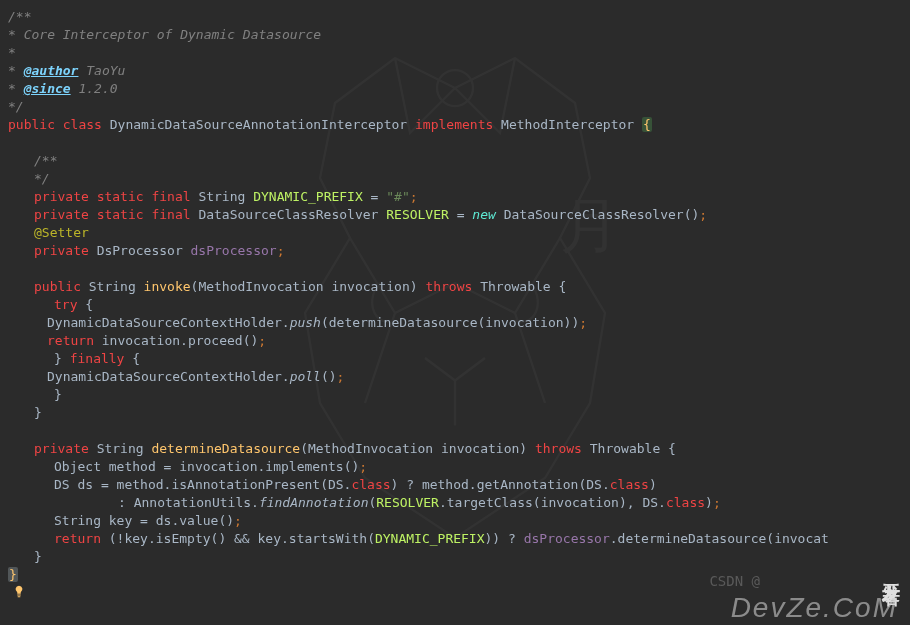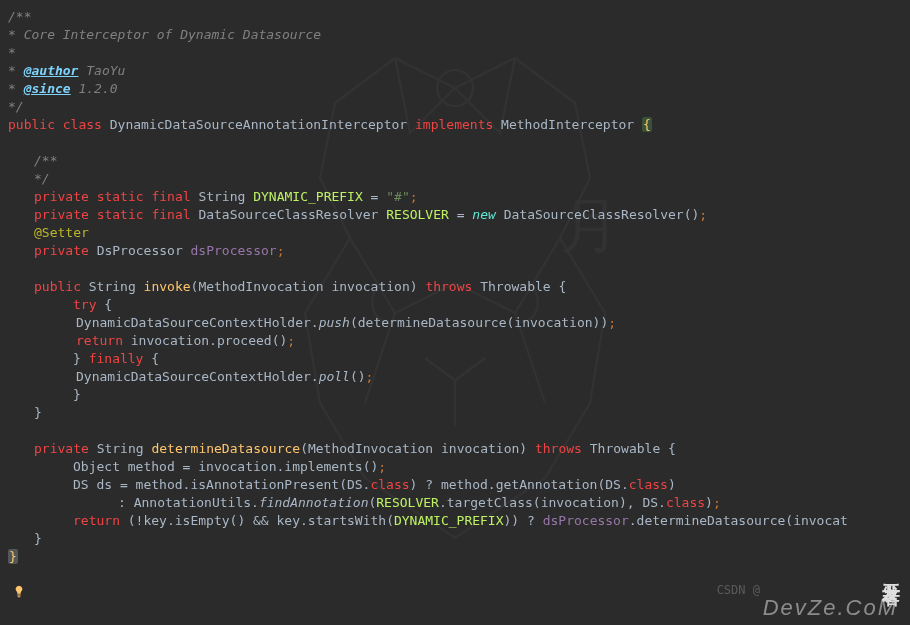--- a/index.html
+++ b/index.html
@@ -25,22 +25,22 @@
 }
 .bg-fox svg { width: 600px; height: 600px; }
 .code-area {
   position: relative;
   z-index: 1;
   padding: 8px 0 8px 4px;
   white-space: nowrap;
 }
 .line { padding-left: 4px; height: 18px; }
 .ind1 { margin-left: 26px; }
-.ind2 { margin-left: 65px; }
-.ind3 { margin-left: 68px; }
+.ind2 { margin-left: 46px; }
+.ind3 { margin-left: 39px; }
 .ind4 { margin-left: 110px; }
 .comment { color: #808080; font-style: italic; }
 .doc-tag { color: #7dd3fc; font-style: italic; font-weight: bold; text-decoration: underline; }
 .doc-author { color: #808080; font-style: italic; }
 .keyword { color: #ef4444; }
 .type { color: #a9b7c6; }
 .methodDef { color: #ffc66d; }
 .methodCall { color: #a9b7c6; }
 .methodCallItalic { color: #a9b7c6; font-style: italic; }
 .field { color: #9876aa; }
@@ -51,33 +51,33 @@
 .anno { color: #bbb529; }
 .constant { color: #bef264; }
 .newkw { color: #5eead4; font-style: italic; }
 .highlighted-brace { background: #375238; color: #ffc66d; border-radius: 2px; padding: 0 1px;}
 .cursor-brack { background: #515658; }
 .watermark-bottom {
   position: absolute;
   bottom: 8px;
   right: 12px;
   color: #cccccc;
-  font-size: 22px;
+  font-size: 28px;
   font-style: italic;
   opacity: 0.6;
   z-index: 2;
   font-family: 'Arial', sans-serif;
   letter-spacing: 2px;
 }
 .watermark-csdn {
   position: absolute;
-  bottom: 26px;
+  bottom: 35px;
   right: 150px;
   color: #888;
-  font-size: 12px;
+  font-size: 14px;
   opacity: 0.5;
   z-index: 2;
 }
 .bulb-icon {
   position: absolute;
   left: 12px;
   bottom: 22px;
   z-index: 3;
 }
 .logo-vert {
@@ -146,20 +146,21 @@
 <div class="line">&nbsp;</div>
 
 <div class="line ind1"><span class="keyword">private </span><span class="type">String </span><span class="methodDef">determineDatasource</span><span class="paren">(</span><span class="type">MethodInvocation </span><span class="type">invocation</span><span class="paren">) </span><span class="keyword">throws </span><span class="type">Throwable </span><span class="brace">{</span></div>
 
 <div class="line ind2"><span class="type">Object </span><span class="type">method = invocation.</span><span class="methodCall">implements</span><span class="paren">()</span><span class="semi">;</span></div>
 
 <div class="line ind2"><span class="type">DS </span><span class="type">ds = method.</span><span class="methodCall">isAnnotationPresent</span><span class="paren">(</span><span class="type">DS</span><span class="type">.</span><span class="keyword">class</span><span class="paren">) </span><span class="type">? method.</span><span class="methodCall">getAnnotation</span><span class="paren">(</span><span class="type">DS</span><span class="type">.</span><span class="keyword">class</span><span class="paren">)</span></div>
 
 <div class="line ind4"><span class="type">: AnnotationUtils.</span><span class="methodCallItalic">findAnnotation</span><span class="paren">(</span><span class="constant">RESOLVER</span><span class="type">.</span><span class="methodCall">targetClass</span><span class="paren">(</span><span class="type">invocation</span><span class="paren">)</span><span class="type">, </span><span class="type">DS</span><span class="type">.</span><span class="keyword">class</span><span class="paren">)</span><span class="semi">;</span></div>
 
+<div class="line ind2"><span class="type">String </span><span class="type">key = ds.</span><span class="methodCall">value</span><span class="paren">()</span><span class="semi">;</span></div>
 
 <div class="line ind2"><span class="keyword">return </span><span class="paren">(!key.</span><span class="methodCall">isEmpty</span><span class="paren">()</span><span class="type"> &amp;&amp; key.</span><span class="methodCall">startsWith</span><span class="paren">(</span><span class="constant">DYNAMIC_PREFIX</span><span class="paren">)</span><span class="paren">) </span><span class="type">? </span><span class="field">dsProcessor</span><span class="type">.</span><span class="methodCall">determineDatasource</span><span class="paren">(</span><span class="type">invocat</span></div>
 
 <div class="line ind1"><span class="brace">}</span></div>
 <div class="line"><span class="highlighted-brace cursor-brack">}</span></div>
 </div>
 
 <div class="bulb-icon">
 <svg width="14" height="14" viewBox="0 0 16 16">
       <path fill="#ffc66d" d="M8 2a4 4 0 0 0-2 7.4V11h4V9.4A4 4 0 0 0 8 2Zm-2 10h4v1H6Zm.5 2h3v1h-3Z"></path>

